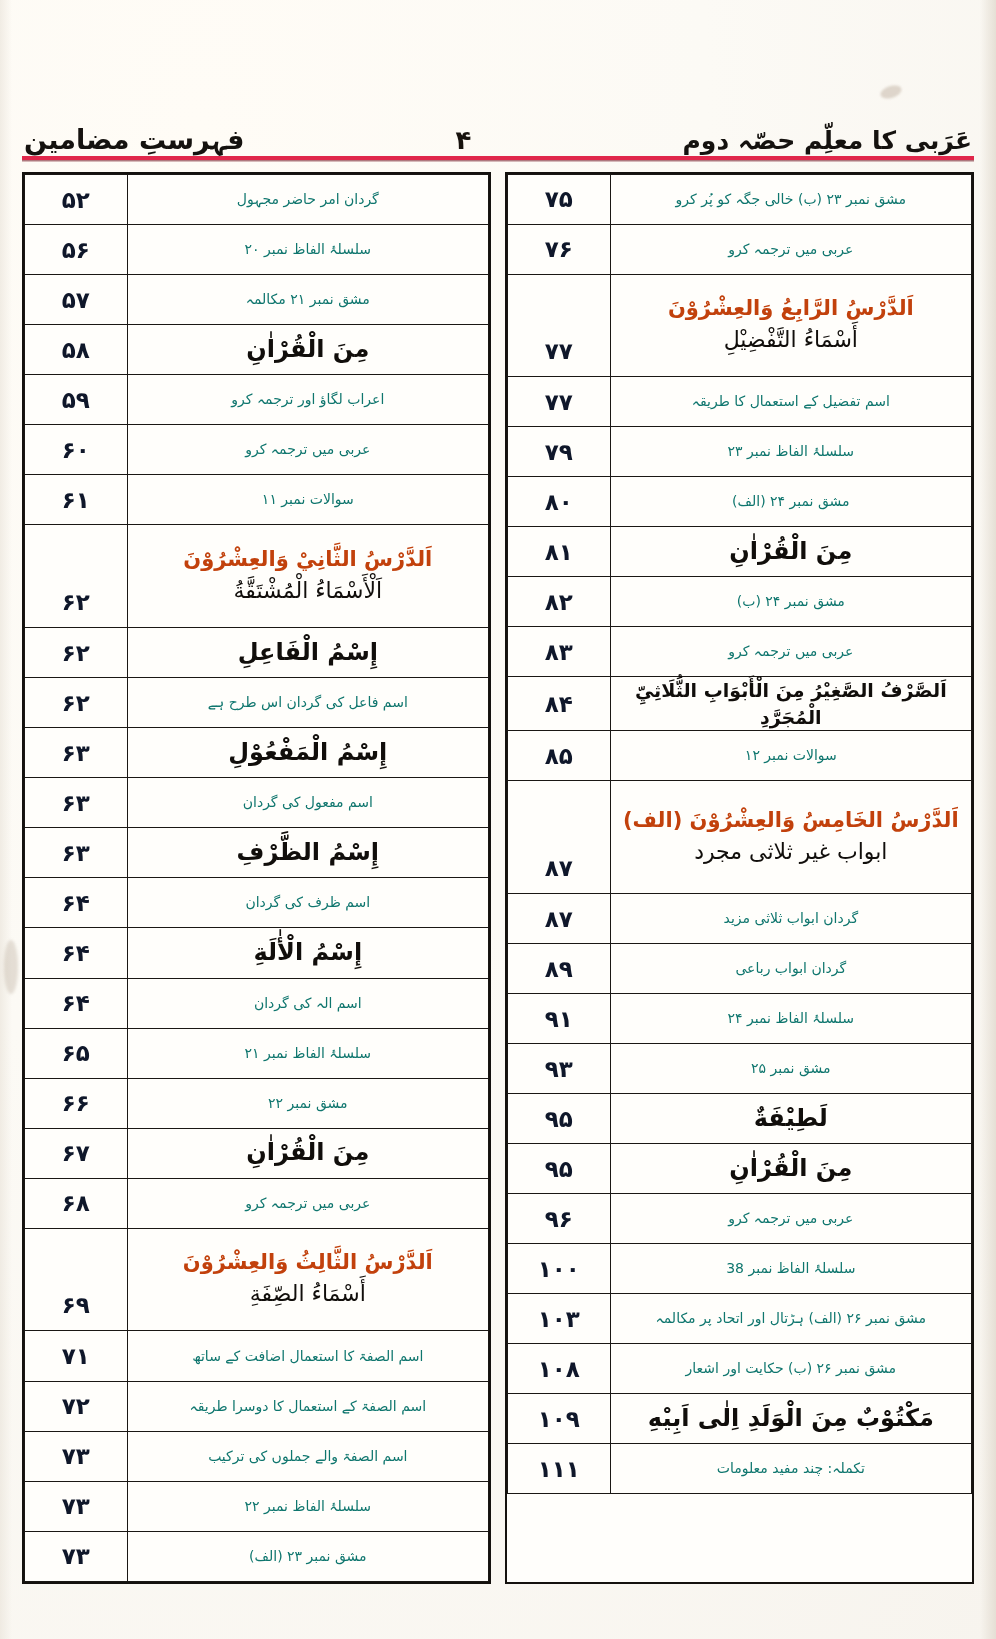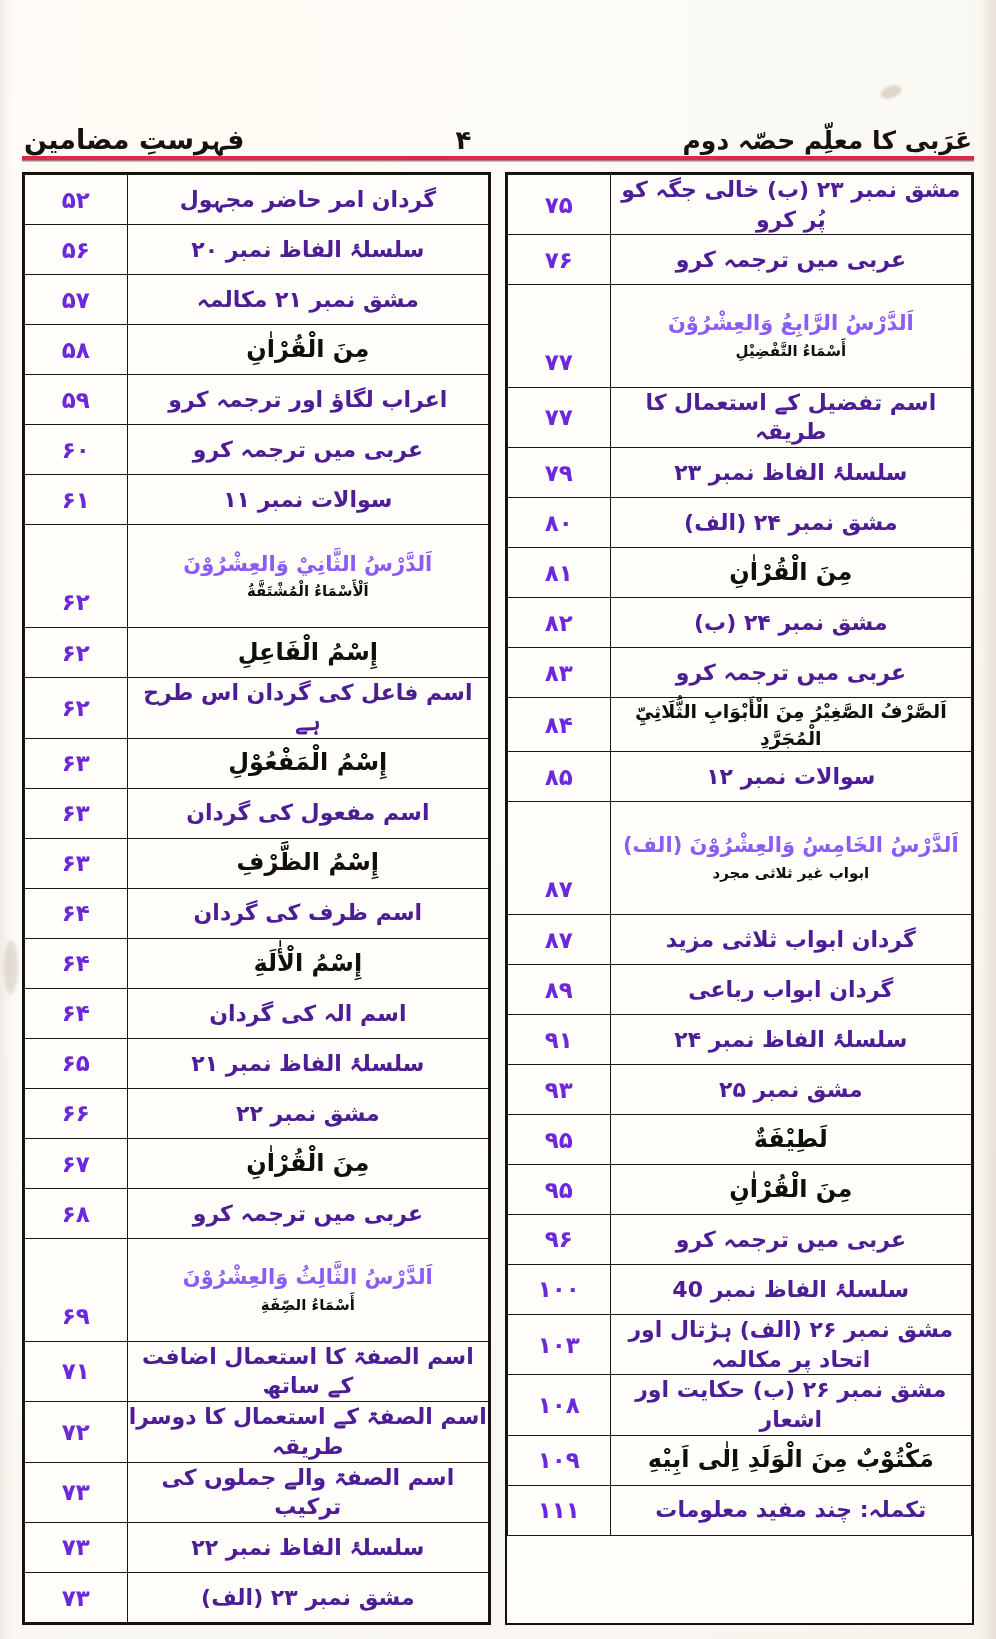--- a/index.html
+++ b/index.html
@@ -139,57 +139,57 @@
   }
   td.t-title {
     width: 78%;
     text-align: center;
     padding: 2px 10px 5px 10px;
   }
   td.t-page {
     width: 22%;
     text-align: center;
     font-size: 23px;
-    color: #6d28d9;
+    color: #0f172a;
     padding: 2px 2px 4px 2px;
     font-weight: 600;
     letter-spacing: 1px;
   }
   .title-ur {
-    font-size: 22px;
-    color: #4c1d95;
+    font-size: 14px;
+    color: #0f766e;
     line-height: 1.35;
     display: block;
-    font-weight: 700;
+    font-weight: 400;
   }
   .title-ar {
     font-size: 24px;
     color: #110e0b;
     line-height: 1.4;
     display: block;
     font-weight: 700;
   }
   .title-ar-small {
     font-size: 19px;
     font-weight: 700;
     letter-spacing: -0.2px;
   }
   .lesson-head {
     display: block;
-    color: #8b5cf6;
+    color: #c2410c;
     font-size: 21px;
     font-weight: 700;
     line-height: 1.45;
     padding-bottom: 2px;
   }
   .lesson-sub {
     display: block;
     color: #110e0b;
-    font-size: 15px;
-    font-weight: 700;
+    font-size: 22px;
+    font-weight: 400;
     line-height: 1.4;
   }
   tr.row-lesson td.t-title {
     padding-top: 6px;
     padding-bottom: 8px;
   }
   tr.row-lesson td.t-page {
     vertical-align: bottom;
     padding-bottom: 12px;
   }
@@ -493,21 +493,21 @@
               <td class="t-page">۹۵</td>
             </tr>
             <tr style="height: 49.9822px;">
               <td class="t-title">
                 <span class="title-ur">عربی میں ترجمہ کرو</span>
               </td>
               <td class="t-page">۹۶</td>
             </tr>
             <tr style="height: 49.9822px;">
               <td class="t-title">
-                <span class="title-ur">سلسلۂ الفاظ نمبر 40</span>
+                <span class="title-ur">سلسلۂ الفاظ نمبر 38</span>
               </td>
               <td class="t-page">۱۰۰</td>
             </tr>
             <tr style="height: 49.9822px;">
               <td class="t-title">
                 <span class="title-ur">مشق نمبر ۲۶ (الف) ہڑتال اور اتحاد پر مکالمہ</span>
               </td>
               <td class="t-page">۱۰۳</td>
             </tr>
             <tr style="height: 49.9822px;">

